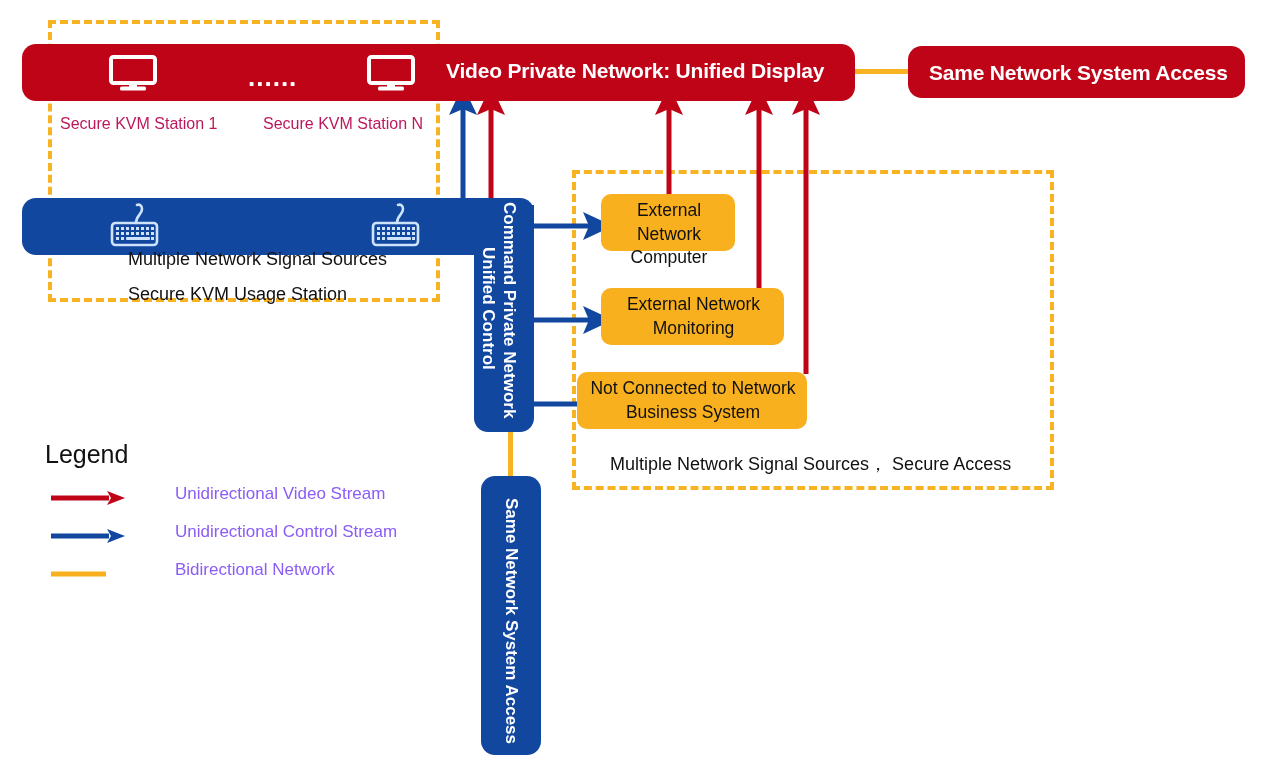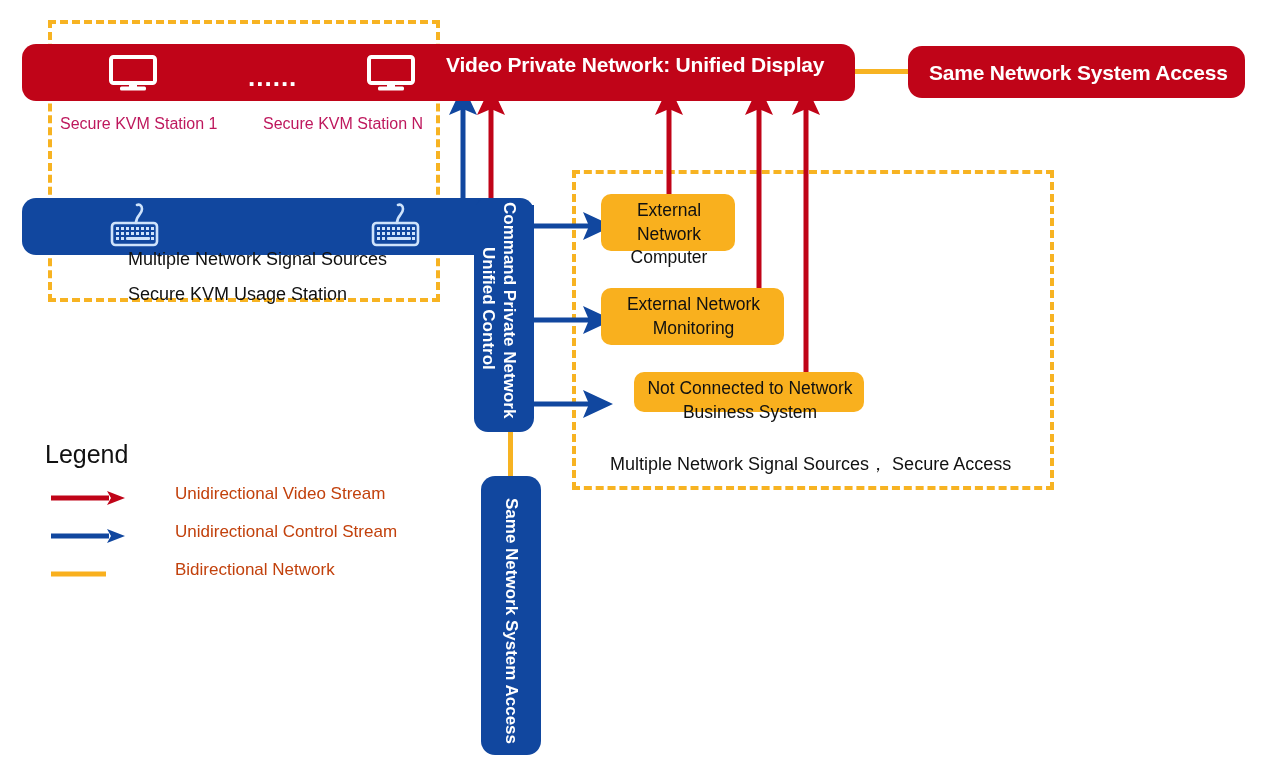--- a/index.html
+++ b/index.html
@@ -85,21 +85,21 @@
     white-space: nowrap;
   }
 
   
   .legend-title {
     font-size: 25px;
     color: #111111;
   }
   .legend-label {
     font-size: 17px;
-    color: #c2410c;
+    color: #8b5cf6;
     white-space: nowrap;
   }
 
   
   .line-orange { background: #f7b322; }
   svg.overlay { position: absolute; left: 0; top: 0; overflow: visible; }
 
   .dots {
     color: #ffffff;
     font-size: 26px;
@@ -175,21 +175,21 @@
     <span class="abs dots" style="left:226px; top:20px;">......</span>
 
     <span class="abs" style="left:344px; top:10px;">
       <svg width="50" height="38" viewBox="0 0 50 38">
         <rect x="3" y="3" width="44" height="26" rx="2.5" ry="2.5" fill="none" stroke="#ffffff" stroke-width="4"></rect>
         <rect x="21" y="29" width="8" height="4" fill="#ffffff"></rect>
         <rect x="12" y="32.5" width="26" height="4" rx="1.5" fill="#ffffff"></rect>
       </svg>
     </span>
 
-    <span class="abs bar-title" style="left:424px; top:9px;">Video Private Network: Unified Display</span>
+    <span class="abs bar-title" style="left:424px; top:15px;">Video Private Network: Unified Display</span>
   </div>
 
   <div class="abs bar-red" style="left:908px; top:46px; width:337px; height:52px;">
     <span class="abs bar-title" style="left:21px; top:15px;">Same Network System Access</span>
   </div>
 
   <span class="abs caption" style="left:60px; top:115px;">Secure KVM Station 1</span>
   <span class="abs caption" style="left:263px; top:115px;">Secure KVM Station N</span>
 
   <div class="abs bar-blue" style="left:22px; top:198px; width:500px; height:57px;">
@@ -271,21 +271,21 @@
   <div class="abs box-orange" style="left:601px; top:194px; width:134px; height:57px;">
     <div class="orange-label" style="padding-bottom:0;">External Network</div>
     <div class="orange-label" style="padding-top:0;">Computer</div>
   </div>
 
   <div class="abs box-orange" style="left:601px; top:288px; width:183px; height:57px;">
     <div class="orange-label" style="padding-bottom:0;">External Network</div>
     <div class="orange-label" style="padding-top:0;">Monitoring</div>
   </div>
 
-  <div class="abs box-orange" style="left:634px; top:372px; width:230px; height:40px;">
+  <div class="abs box-orange" style="left:577px; top:372px; width:230px; height:57px;">
     <div class="orange-label" style="padding-bottom:0;">Not Connected to Network</div>
     <div class="orange-label" style="padding-top:0;">Business System</div>
   </div>
 
   <span class="abs caption-lg" style="left:610px; top:452px;">Multiple Network Signal Sources， Secure Access</span>
 
   <div class="abs" style="left:45px; top:440px; width:360px;">
     <div class="legend-title" style="margin-bottom:15px;">Legend</div>
 
     <div style="position:relative; height:38px;">

